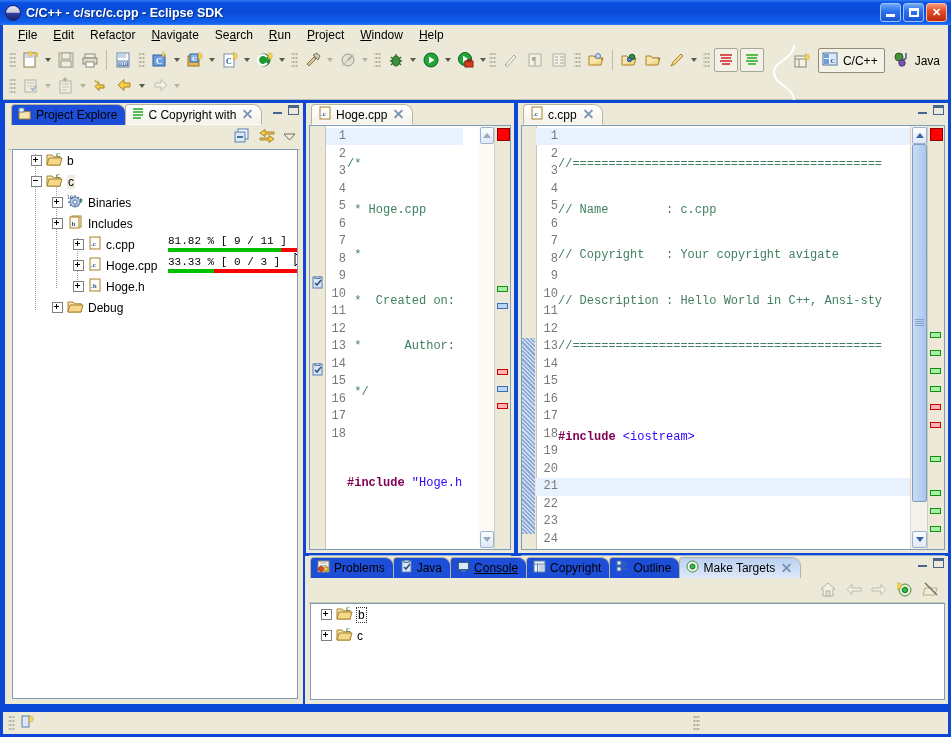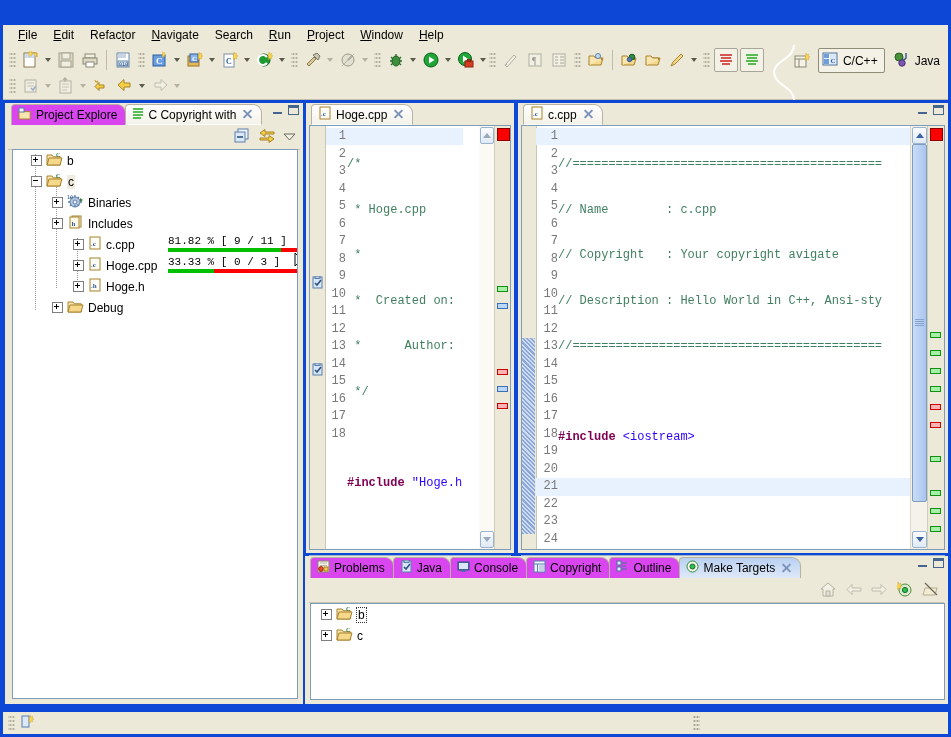--- a/index.html
+++ b/index.html
@@ -81,21 +81,21 @@
   .persp-plain{display:flex;align-items:center;gap:4px;padding:2px 4px;font-size:12px;}
   
   .panel-tabbar{
     height:22px;background:#ece9d8;display:flex;align-items:flex-end;position:relative;
   }
   .ptab{
     display:flex;align-items:center;gap:4px;height:21px;padding:0 8px 0 6px;
     font-size:12px;color:#000;box-sizing:border-box;position:relative;
     border-top:1px solid #b6b39f;border-left:1px solid #b6b39f;border-right:1px solid #b6b39f;
     border-top-left-radius:4px;border-top-right-radius:9px;
-    background:#d946ef;white-space:nowrap;
+    background:#1d4ed8;white-space:nowrap;
   }
   .ptab.active{
     background:linear-gradient(180deg,#ffffff 0%,#f4f2e8 100%);
     border-bottom:1px solid #fff;
   }
   .ptab.sel{
     background:linear-gradient(180deg,#b9d0f2 0%,#dfe9f8 100%);
   }
   .xclose{
     width:11px;height:11px;position:relative;margin-left:2px;flex:0 0 auto;
@@ -194,20 +194,35 @@
     display:flex;align-items:center;
   }
   .sb-sep{position:absolute;left:690px;top:3px;width:7px;height:15px;
     background-image:radial-gradient(circle,#a8a493 1px,transparent 1.2px);background-size:3px 4px;}
 </style>
 </head>
 <body>
 
 <div class="win">
 
+  <div class="titlebar">
+    <span class="title-icon"></span>
+    <span class="title-text">C/C++ - c/src/c.cpp - Eclipse SDK</span>
+    <div class="win-btns">
+      <div class="wbtn">
+          <span class="mn"></span>
+        </div>
+      <div class="wbtn">
+          <span class="mx"></span>
+        </div>
+      <div class="wbtn close">
+          <i>✕</i>
+        </div>
+    </div>
+  </div>
 
   <div class="menubar">
     <div class="menu-item"><u>F</u>ile</div>
     <div class="menu-item"><u>E</u>dit</div>
     <div class="menu-item">Refac<u>t</u>or</div>
     <div class="menu-item"><u>N</u>avigate</div>
     <div class="menu-item">Se<u>a</u>rch</div>
     <div class="menu-item"><u>R</u>un</div>
     <div class="menu-item"><u>P</u>roject</div>
     <div class="menu-item"><u>W</u>indow</div>
@@ -886,21 +901,21 @@
       <div class="ptab" style="margin-left:-1px;">
         <span>
           <svg width="13" height="13" viewBox="0 0 13 13">
               <rect x="2" y="1" width="9" height="11" fill="#d8e6f8" stroke="#5a7fae"></rect>
               <rect x="4" y="0" width="5" height="2.5" fill="#b8c8dc" stroke="#5a7fae"></rect>
               <path d="M4 7 l2 2 4 -5" stroke="#2f5280" stroke-width="1.6" fill="none"></path>
             </svg>
         </span>
         <span>Java</span>
       </div>
-      <div class="ptab" style="margin-left:-1px;">
+      <div class="ptab" style="margin-left:-1px;text-decoration:underline;">
         <span>
           <svg width="13" height="13" viewBox="0 0 13 13">
               <rect x="1" y="2" width="11" height="8" fill="#4a6f9f" stroke="#2f5280"></rect>
               <rect x="2" y="3" width="9" height="6" fill="#dbe8f8"></rect>
               <rect x="4.5" y="10" width="4" height="2" fill="#4a6f9f"></rect>
             </svg>
         </span>
         <span>Console</span>
       </div>
       <div class="ptab" style="margin-left:-1px;">

